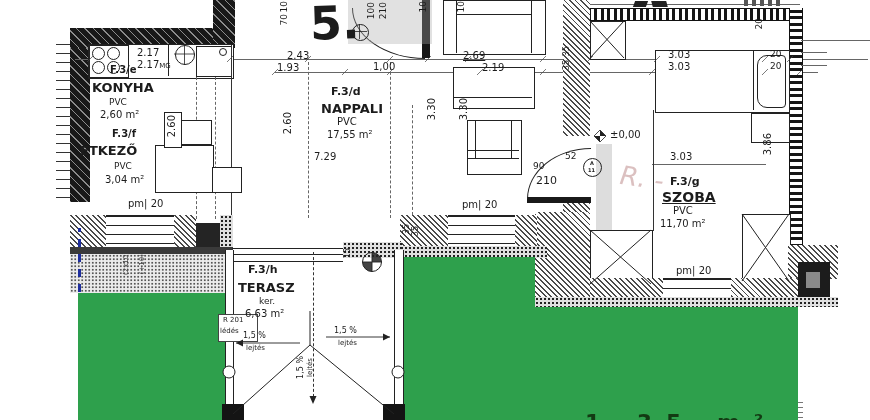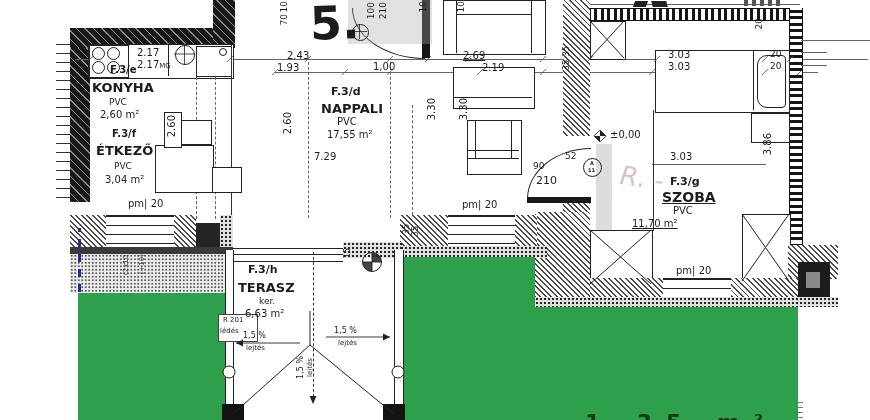--- a/index.html
+++ b/index.html
@@ -187,33 +187,33 @@
   </svg>
 
   <div class="lbl b" style="left:310px;top:0;font-size:46px;transform:rotate(-2deg);">5.</div>
 
   <div class="lbl fs10 b" style="left:110px;top:65px;">F.3/e</div>
   <div class="lbl fs13 b" style="left:92px;top:81px;">KONYHA</div>
   <div class="lbl fs9" style="left:109px;top:98px;">PVC</div>
   <div class="lbl fs10" style="left:100px;top:110px;">2,60 m²</div>
 
   <div class="lbl fs10 b" style="left:112px;top:129px;">F.3/f</div>
-  <div class="lbl fs13 b" style="left:96px;top:144px;">ÉTKEZŐ</div>
+  <div class="lbl fs13 b" style="left:80px;top:144px;">ÉTKEZŐ</div>
   <div class="lbl fs9" style="left:114px;top:162px;">PVC</div>
   <div class="lbl fs10" style="left:105px;top:175px;">3,04 m²</div>
 
   <div class="lbl fs11 b" style="left:331px;top:86px;">F.3/d</div>
   <div class="lbl fs13 b" style="left:321px;top:102px;">NAPPALI</div>
   <div class="lbl fs10" style="left:337px;top:117px;">PVC</div>
   <div class="lbl fs10" style="left:327px;top:130px;">17,55 m²</div>
 
   <div class="lbl fs11 b" style="left:670px;top:176px;">F.3/g</div>
   <div class="lbl fs14 b" style="left:662px;top:190px;">SZOBA</div>
   <div class="lbl fs10" style="left:673px;top:206px;">PVC</div>
-  <div class="lbl fs10" style="left:632px;top:219px;text-decoration:underline;">11,70 m²</div>
+  <div class="lbl fs10" style="left:660px;top:219px;">11,70 m²</div>
 
   <div class="lbl fs11 b" style="left:248px;top:264px;">F.3/h</div>
   <div class="lbl fs13 b" style="left:238px;top:281px;">TERASZ</div>
   <div class="lbl fs9" style="left:259px;top:297px;">ker.</div>
   <div class="lbl fs10" style="left:245px;top:309px;">6,63 m²</div>
 
   <div class="lbl fs10" style="left:137px;top:48px;">2.17</div>
   <div class="lbl fs10" style="left:137px;top:60px;"><span>2.17</span><span class="fs7">MG</span></div>
   <div class="lbl fs10" style="left:287px;top:51px;">2.43</div>
   <div class="lbl fs10" style="left:277px;top:63px;">1.93</div>

